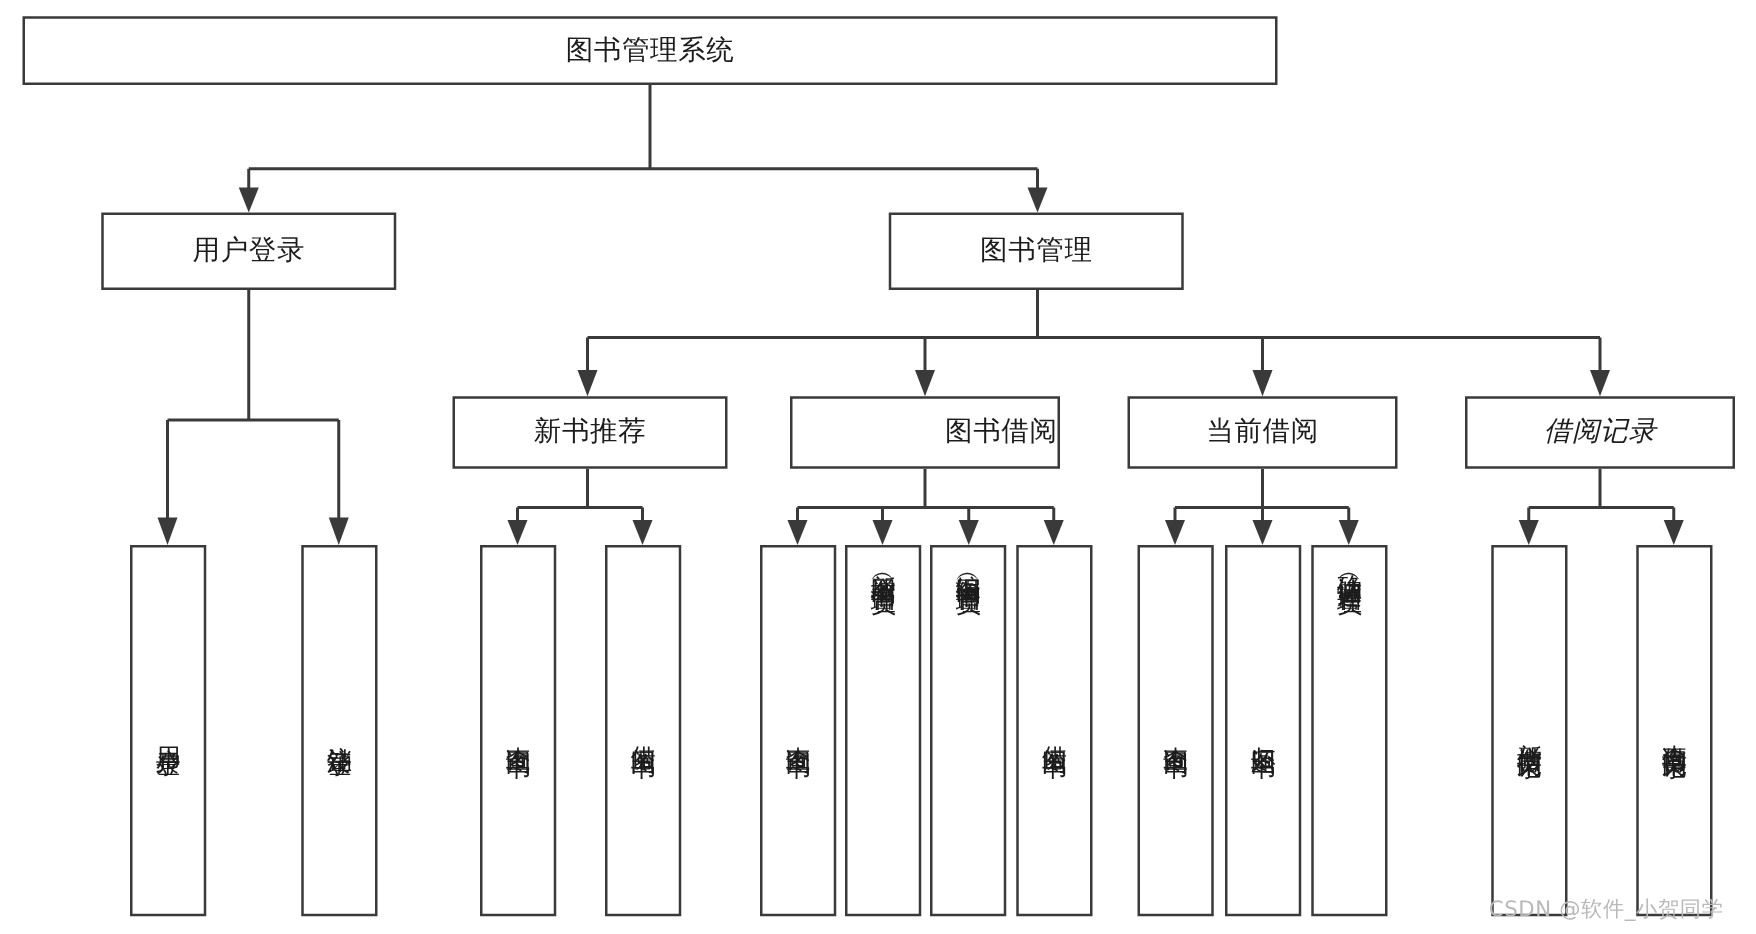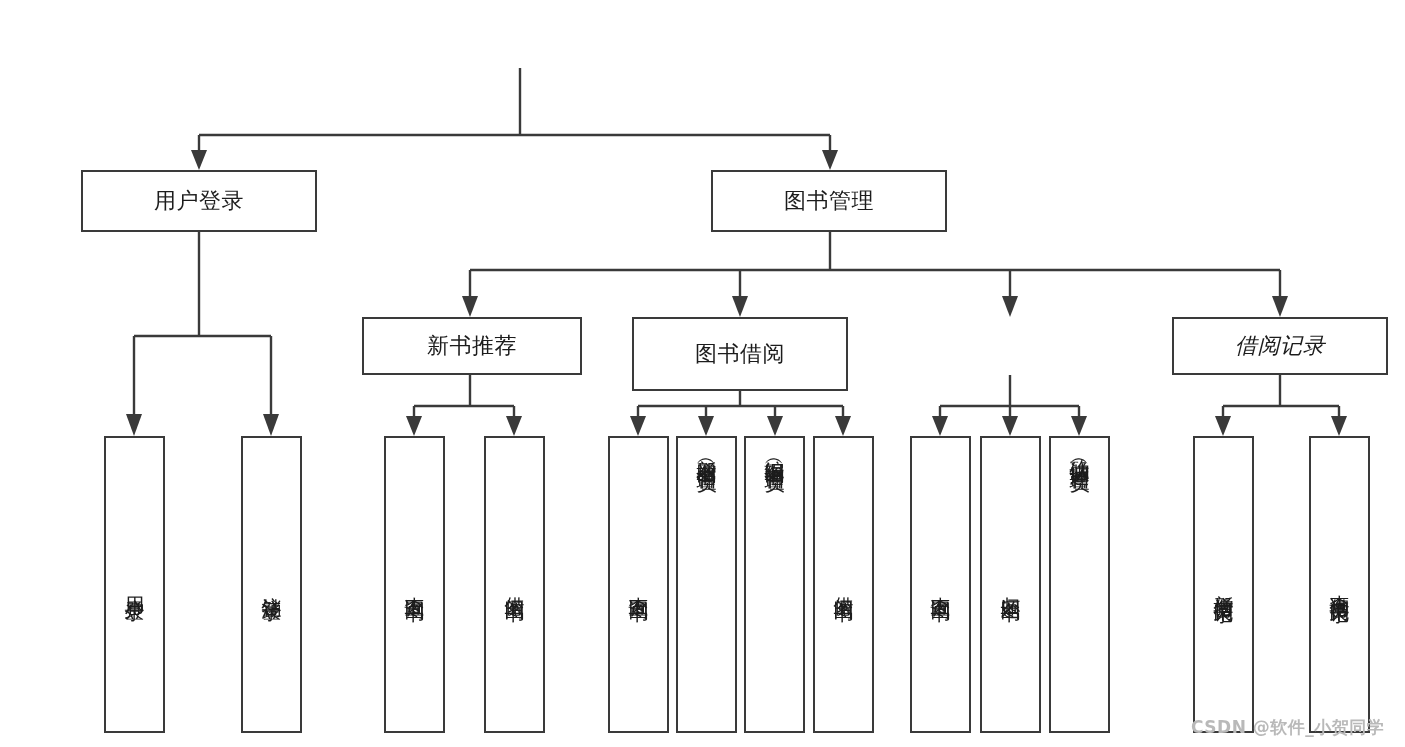--- a/index.html
+++ b/index.html
@@ -132,33 +132,39 @@
     <polygon class="arrow-head" points="1071,416 1087,416 1079,436"></polygon>
 
     <path class="conn-line" d="M 1280 375 L 1280 406"></path>
     <path class="conn-line" d="M 1223 406 L 1339 406"></path>
     <path class="conn-line" d="M 1223 406 L 1223 418"></path>
     <path class="conn-line" d="M 1339 406 L 1339 418"></path>
     <polygon class="arrow-head" points="1215,416 1231,416 1223,436"></polygon>
     <polygon class="arrow-head" points="1331,416 1347,416 1339,436"></polygon>
   </svg>
 
+  <div class="node-box" style="left:18px; top:13px; width:1004px; height:55px;">
+    <span class="node-label-h">图书管理系统</span>
+  </div>
 
   <div class="node-box" style="left:81px; top:170px; width:236px; height:62px;">
     <span class="node-label-h">用户登录</span>
   </div>
   <div class="node-box" style="left:711px; top:170px; width:236px; height:62px;">
     <span class="node-label-h">图书管理</span>
   </div>
 
   <div class="node-box" style="left:362px; top:317px; width:220px; height:58px;">
     <span class="node-label-h">新书推荐</span>
   </div>
-  <div class="node-box" style="left:632px; top:317px; width:216px; height:74px;">
+  <div class="node-box" style="left:632px; top:317px; width:216px; height:58px;justify-content:flex-end;">
     <span class="node-label-h">图书借阅</span>
+  </div>
+  <div class="node-box" style="left:902px; top:317px; width:216px; height:58px;">
+    <span class="node-label-h">当前借阅</span>
   </div>
   <div class="node-box" style="left:1172px; top:317px; width:216px; height:58px;font-style:italic;">
     <span class="node-label-h">借阅记录</span>
   </div>
 
   <div class="node-box" style="left:104px; top:436px; width:61px; height:297px; align-items:center;">
     <span class="node-label-v">用户登录</span>
   </div>
   <div class="node-box" style="left:241px; top:436px; width:61px; height:297px;">
     <span class="node-label-v">注销登录</span>
@@ -194,15 +200,15 @@
     <span class="node-label-v">确认归还（管理员）</span>
   </div>
 
   <div class="node-box" style="left:1193px; top:436px; width:61px; height:297px;">
     <span class="node-label-v">新增借阅记录</span>
   </div>
   <div class="node-box" style="left:1309px; top:436px; width:61px; height:297px;">
     <span class="node-label-v">查询借阅记录</span>
   </div>
 
-  <div class="watermark" style="left:1191px; top:716px;font-weight:bold;">CSDN @软件_小贺同学</div>
+  <div class="watermark" style="left:1191px; top:716px;">CSDN @软件_小贺同学</div>
 
 </div>
 
 </body></html>

